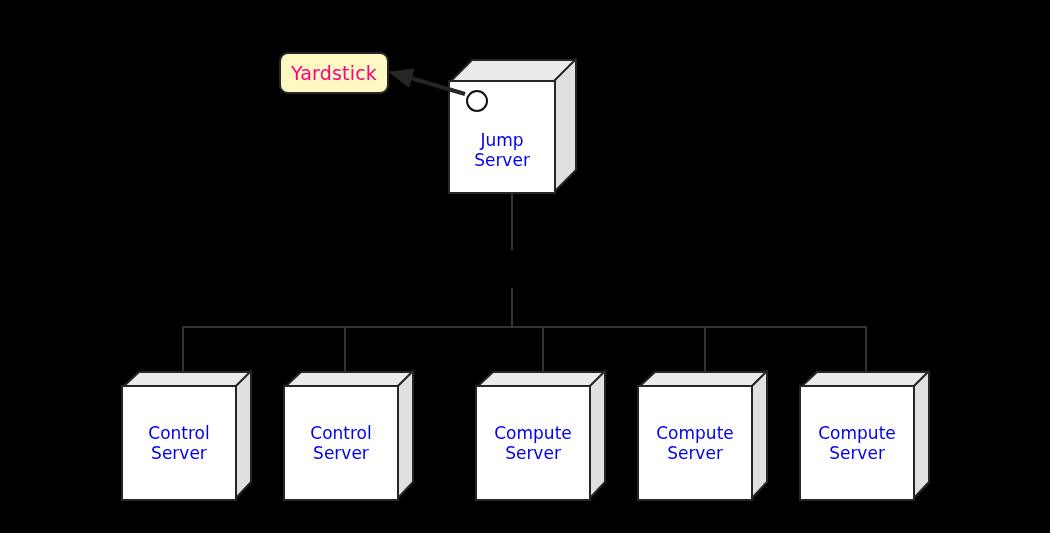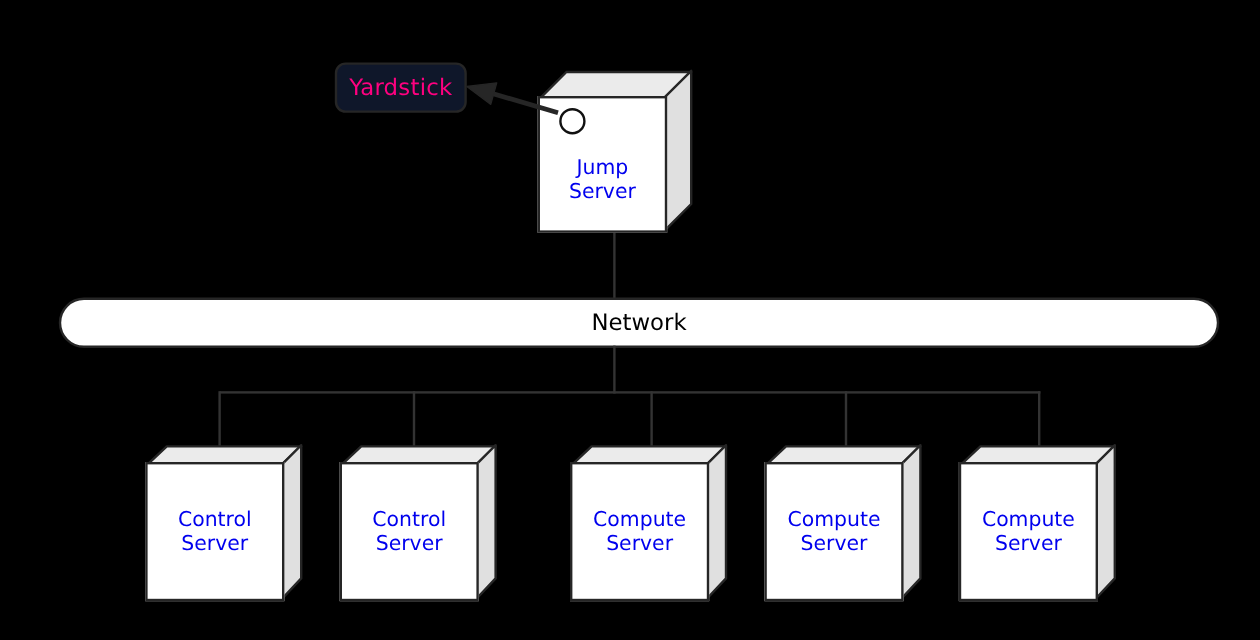--- a/index.html
+++ b/index.html
@@ -27,21 +27,21 @@
   }
   .hline {
     position: absolute;
     height: 2px;
     background: #333333;
   }
 
   
   .yardstick-box {
     position: absolute;
-    background: #0f172a;
+    background: #fef9c3;
     border: 2px solid #262626;
     border-radius: 9px;
     display: flex;
     align-items: center;
     justify-content: center;
     box-sizing: border-box;
   }
   .yardstick-label {
     font-size: 19px;
     font-weight: 400;
@@ -159,23 +159,20 @@
 
   <svg class="arrow-layer">
     <g>
       <line x1="465" y1="94" x2="404" y2="76" stroke="#262626" stroke-width="4" stroke-linecap="butt"></line>
       <polygon points="389,72 414,69 409,87" fill="#262626" stroke="#262626" stroke-width="1" stroke-linejoin="round"></polygon>
     </g>
   </svg>
 
   <div class="vline" style="left:511px; top:192px; height:58px;"></div>
 
-  <div class="network-bar" style="left:49px; top:248px; width:967px; height:42px;">
-    <span class="network-label">Network</span>
-  </div>
 
   <div class="vline" style="left:511px; top:288px; height:40px;"></div>
 
   <div class="hline" style="left:183px; top:326px; width:684px;"></div>
 
   <div class="vline" style="left:182px; top:326px; height:46px;"></div>
   <div class="vline" style="left:344px; top:326px; height:46px;"></div>
   <div class="vline" style="left:542px; top:326px; height:46px;"></div>
   <div class="vline" style="left:704px; top:326px; height:46px;"></div>
   <div class="vline" style="left:865px; top:326px; height:46px;"></div>

